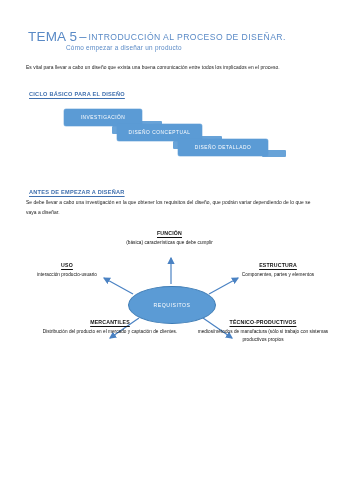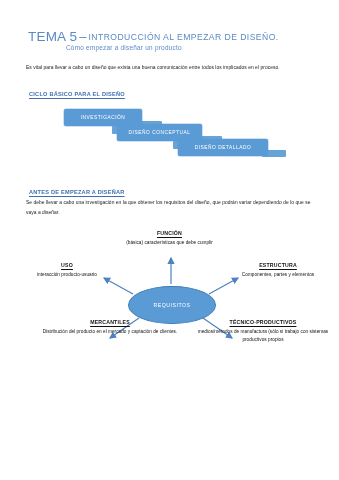--- a/index.html
+++ b/index.html
@@ -95,21 +95,21 @@
   .br-estructura{left:222px;top:34px;width:112px;}
   .br-mercantiles{left:40px;top:91px;width:140px;}
   .br-tecnico{left:193px;top:91px;width:140px;}
 </style>
 </head>
 <body>
 
 <div class="page">
 
   <div class="title-row">
-    <span class="title-main">TEMA 5</span><span class="title-sep">–</span><span class="title-rest">INTRODUCCIÓN AL EMPEZAR DE DISEÑO.</span>
+    <span class="title-main">TEMA 5</span><span class="title-sep">–</span><span class="title-rest">INTRODUCCIÓN AL PROCESO DE DISEÑAR.</span>
   </div>
   <div class="subtitle">Cómo empezar a diseñar un producto</div>
 
   <div class="para para-intro">Es vital para llevar a cabo un diseño que exista una buena comunicación entre todos los implicados en el proceso.</div>
 
   <div class="heading heading-ciclo">CICLO BÁSICO PARA EL DISEÑO</div>
 
   <div class="cascade">
     <div class="cbox-tail tail-1"></div>
     <div class="cbox-tail tail-2"></div>

